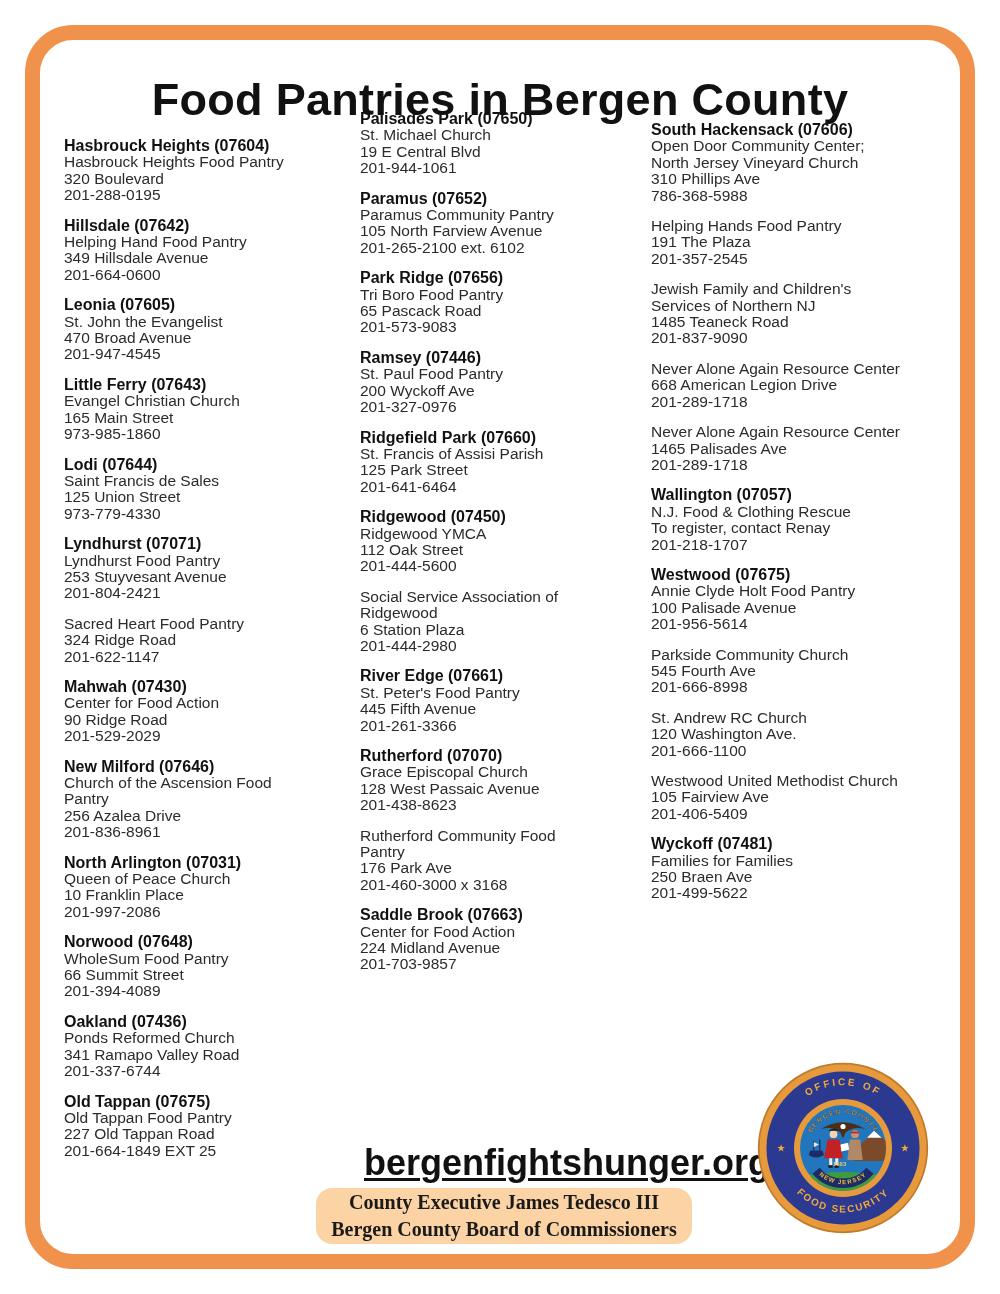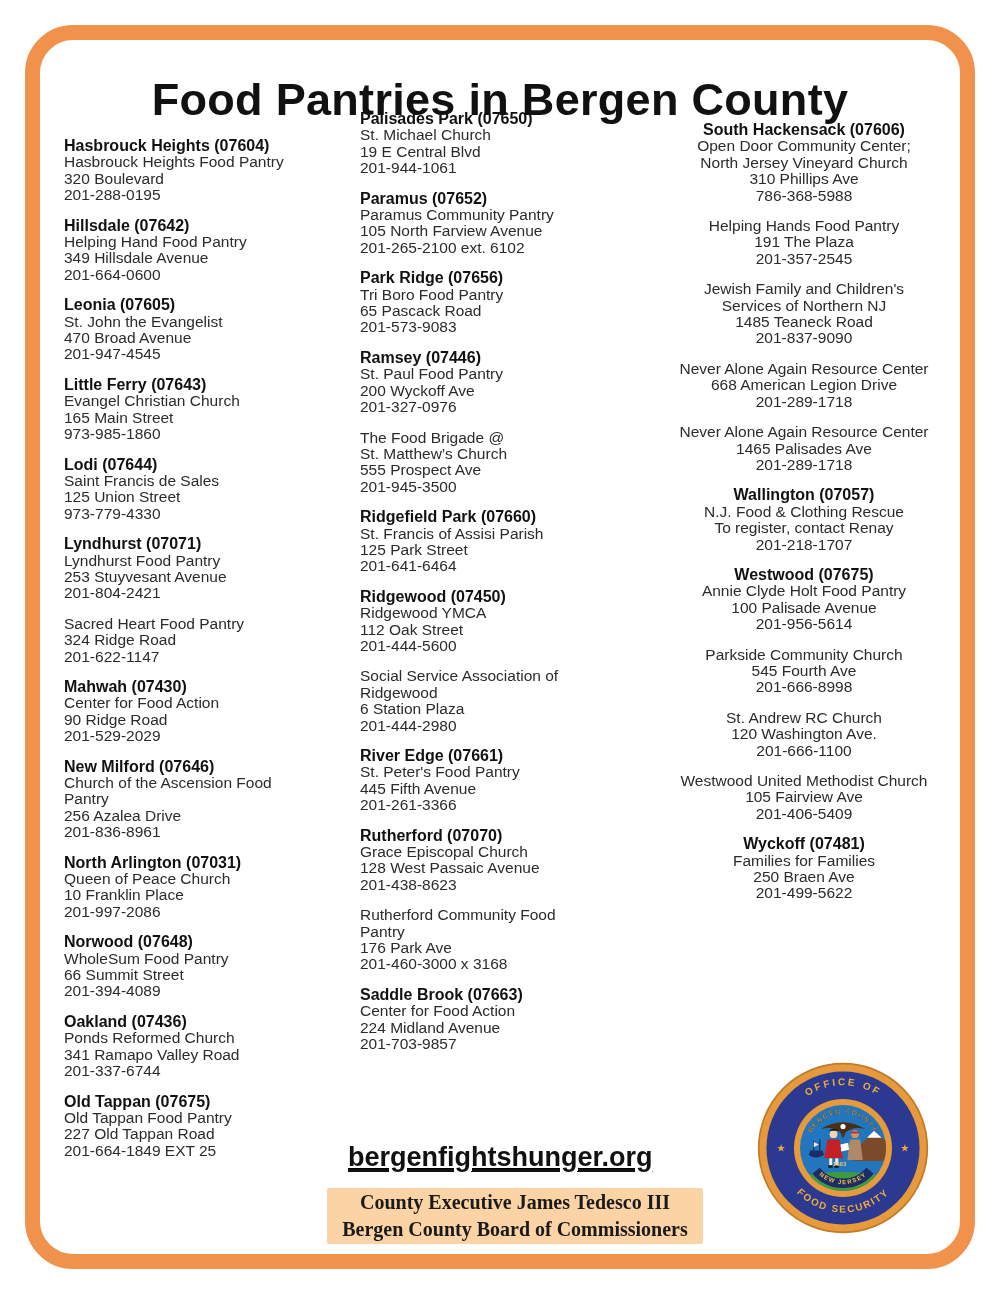--- a/index.html
+++ b/index.html
@@ -5,30 +5,30 @@
   html,body { margin:0; padding:0; background:#ffffff; }
   body { width:1000px; height:1294px; font-family:"Liberation Sans", sans-serif; }
   .page { position:relative; width:1000px; height:1294px; overflow:hidden; background:#fff; }
   .border-frame { position:absolute; left:25px; top:25px; width:920px; height:1214px;
     border:15px solid #F0914C; border-radius:48px; pointer-events:none; }
   .title { position:absolute; top:44px; left:0; width:100%; text-align:center;
     font-size:45px; font-weight:800; color:#111; letter-spacing:0.3px; }
   .col { position:absolute; font-size:15.5px; line-height:16.4px; color:#2b2b2b; }
   .col-1 { left:64px;  top:138px; width:296px; }
   .col-2 { left:360px; top:111px; width:296px; }
-  .col-3 { left:651px; top:122px; width:306px;text-align:center; }
+  .col-3 { left:651px; top:122px; width:306px; }
   .entry { margin-bottom:14px; }
   .entry-header { font-weight:700; font-size:16px; color:#111; }
-  .link-wrap { position:absolute; left:348px; top:1142px; font-size:27px; font-weight:800;text-decoration:underline; }
+  .link-wrap { position:absolute; left:364px; top:1142px; font-size:36px; font-weight:800; }
   .link-wrap a { color:#111; text-decoration:underline; text-decoration-thickness:3px; text-underline-offset:3px; }
   .credit-box { position:absolute; left:316px; top:1188px; width:376px; height:56px;
-    background:#FBD3A4; border-radius:2px; display:flex; flex-direction:column;
+    background:#FBD3A4; border-radius:16px; display:flex; flex-direction:column;
     justify-content:center; text-align:center;
     font-family:"Liberation Serif", serif; font-weight:700; font-size:20px;
-    line-height:27px; color:#1a1a1a;margin-left:11px; }
+    line-height:27px; color:#1a1a1a; }
   .seal { position:absolute; left:757px; top:1062px; width:172px; height:172px; }
   .seal text { font-family:"Liberation Sans", sans-serif; font-weight:700; }
 </style>
 </head>
 <body>
 
 <div class="page">
 
   <div class="border-frame"></div>
 
@@ -131,26 +131,20 @@
         <div class="entry-header">Park Ridge (07656)</div>
         <div class="entry-line">Tri Boro Food Pantry</div>
         <div class="entry-line">65 Pascack Road</div>
         <div class="entry-line">201-573-9083</div>
       </div>
       <div class="entry">
         <div class="entry-header">Ramsey (07446)</div>
         <div class="entry-line">St. Paul Food Pantry</div>
         <div class="entry-line">200 Wyckoff Ave</div>
         <div class="entry-line">201-327-0976</div>
-      </div>
-      <div class="entry">
-        <div class="entry-line">The Food Brigade @</div>
-        <div class="entry-line">St. Matthew’s Church</div>
-        <div class="entry-line">555 Prospect Ave</div>
-        <div class="entry-line">201-945-3500</div>
       </div>
       <div class="entry">
         <div class="entry-header">Ridgefield Park (07660)</div>
         <div class="entry-line">St. Francis of Assisi Parish</div>
         <div class="entry-line">125 Park Street</div>
         <div class="entry-line">201-641-6464</div>
       </div>
       <div class="entry">
         <div class="entry-header">Ridgewood (07450)</div>
         <div class="entry-line">Ridgewood YMCA</div>

